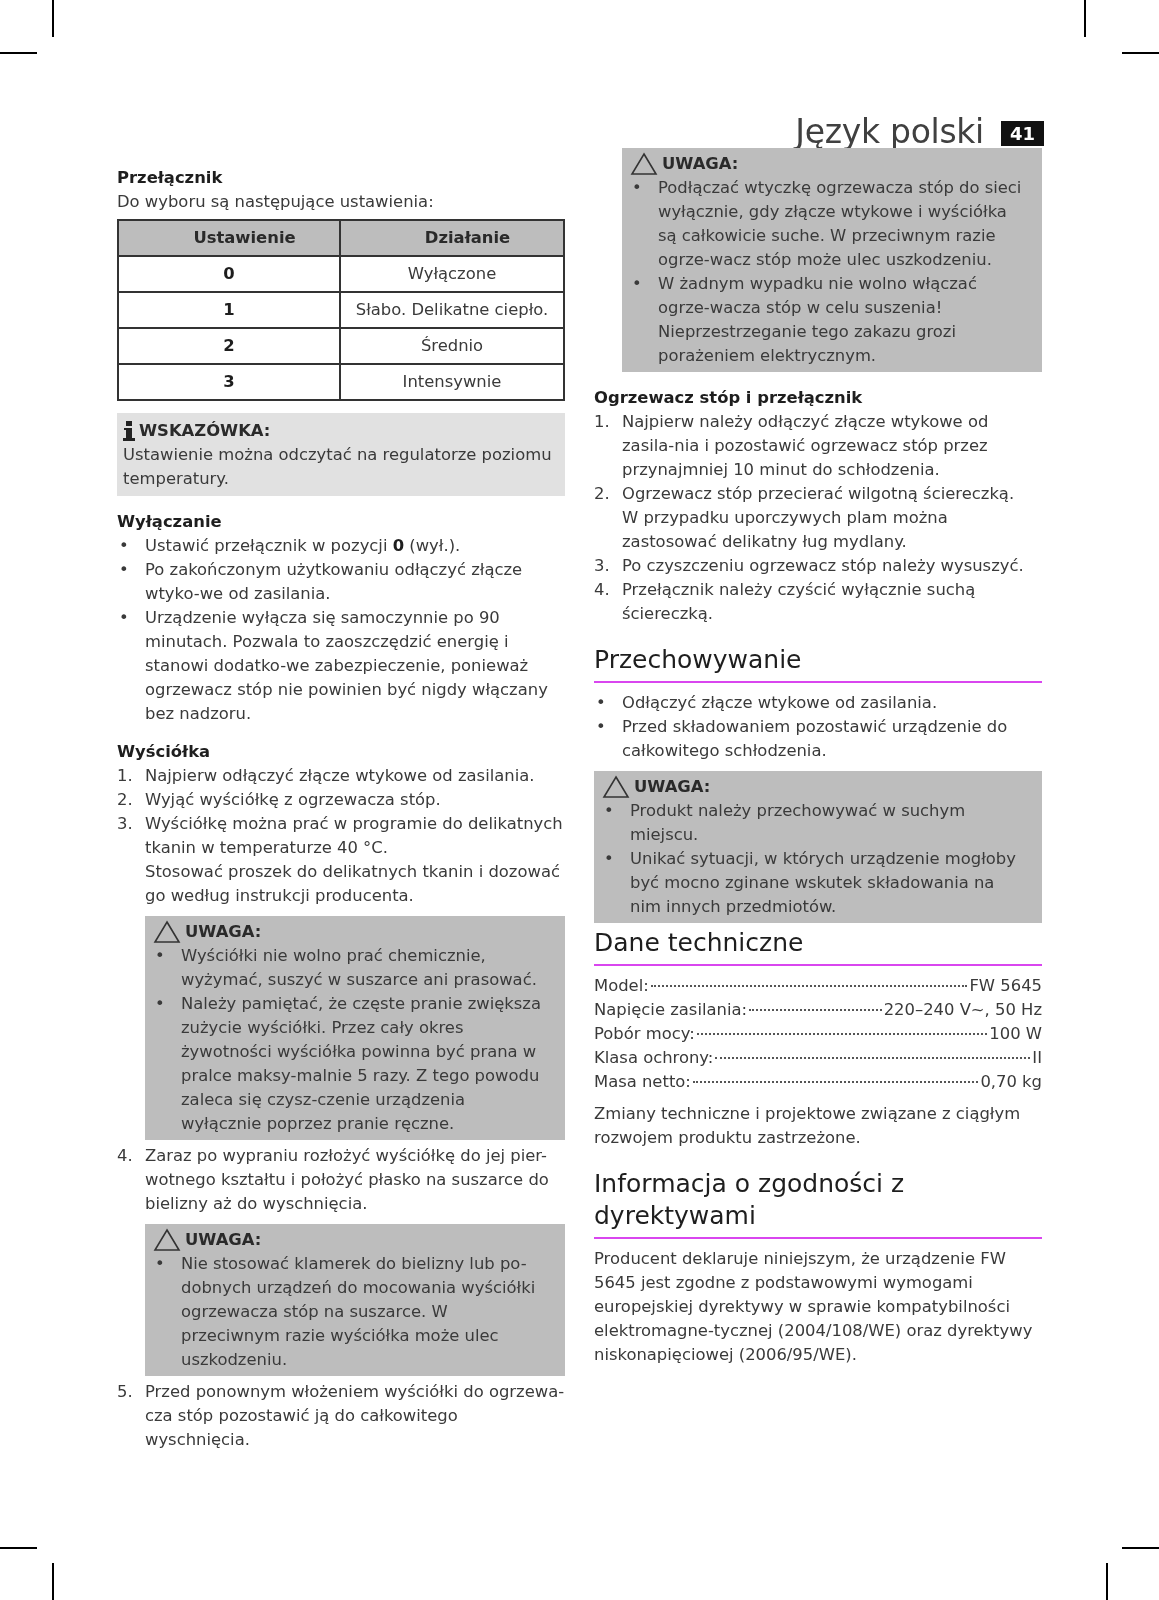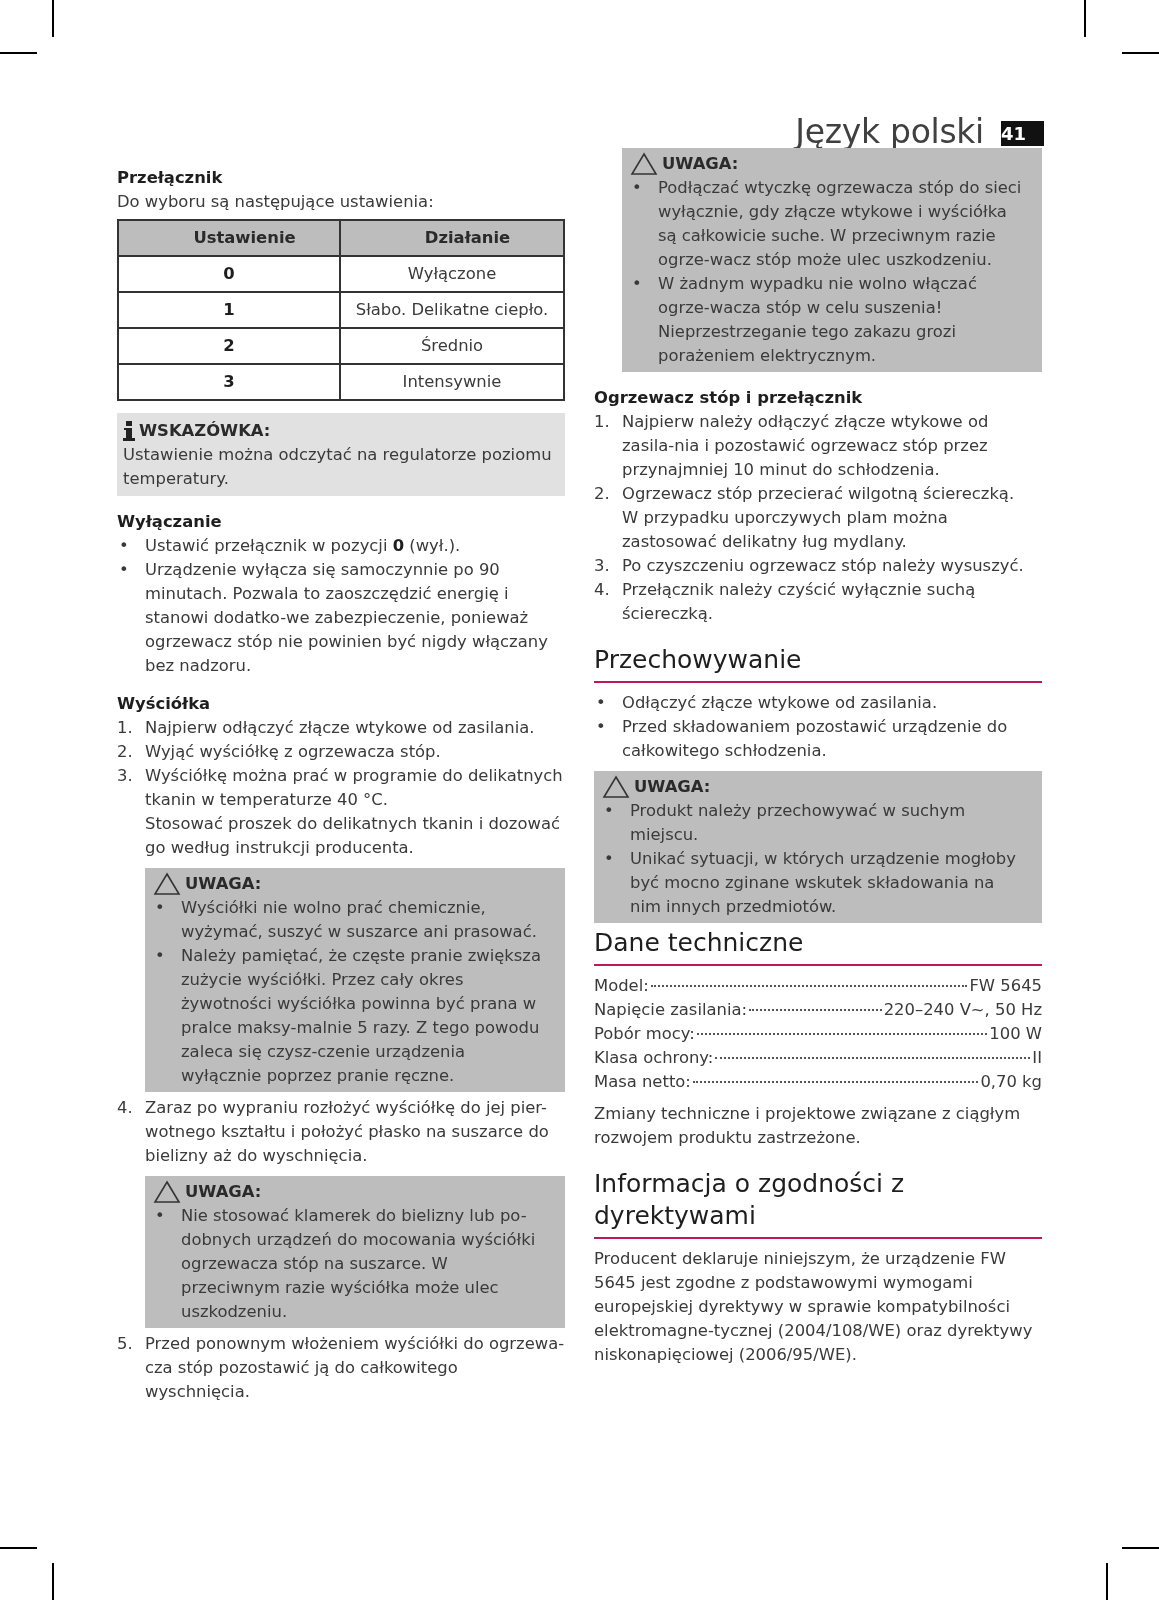--- a/index.html
+++ b/index.html
@@ -2,42 +2,42 @@
 <html><head>
 <meta charset="utf-8">
 <style>
   html, body { margin: 0; padding: 0; background: #ffffff; }
   body { width: 1159px; height: 1600px; position: relative; overflow: hidden;
          font-family: "DejaVu Sans", "Liberation Sans", sans-serif; color: #3a3a3a; }
   .crop { position: absolute; background: #000; }
   .page-header { position: absolute; right: 115px; top: 112px; display: flex; align-items: center; }
   .page-header .lang { font-size: 33px; color: #404040; font-weight: 500; letter-spacing: -0.3px; }
   .page-header .pnum { background: #111; color: #fff; font-size: 18px; font-weight: bold;
-                       width: 43px; height: 25px; line-height: 25px; margin-left: 17px; margin-top: 4px; }
+                       width: 43px; height: 25px; line-height: 25px; text-align: center; margin-left: 17px; margin-top: 4px; }
   .col { position: absolute; top: 166px; font-size: 16.4px; line-height: 24px; }
   .col-left { left: 117px; width: 448px; }
   .col-right { left: 594px; width: 448px; top: 148px; }
   .subhead { font-weight: bold; color: #1e1e1e; font-size: 16.4px; line-height: 24px; }
   p { margin: 0; }
   table.settings { border-collapse: collapse; width: 448px; margin-top: 5px; font-size: 16.4px; }
   table.settings th, table.settings td { border: 2px solid #333; height: 34px; text-align: center; padding: 0; }
   table.settings th { background: #bdbdbd; font-weight: bold; color: #2a2a2a; padding-left: 31px; }
   table.settings td.num { font-weight: bold; color: #1e1e1e; width: 220px; }
   .note-box { background: #e1e1e1; padding: 6px 8px 5px 6px; margin-top: 12px; }
   .warn-box { background: #bdbdbd; padding: 4px 20px 4px 8px; }
   .box-title { font-weight: bold; color: #2a2a2a; display: flex; align-items: center; }
   .box-title svg { margin-right: 4px; }
   ul.bul { list-style: none; margin: 0; padding: 0; }
   ul.bul li { position: relative; padding-left: 28px; }
   ul.bul li::before { content: "•"; position: absolute; left: 2px; top: 0; }
   ol.num { list-style: none; margin: 0; padding: 0; }
   ol.num li { position: relative; padding-left: 28px; }
   ol.num li .n { position: absolute; left: 0; top: 0; }
   .indent-box { margin-left: 28px; margin-top: 8px; margin-bottom: 4px; }
-  .section-title { font-size: 25px; font-weight: 500; color: #1e1e1e; border-bottom: 2px solid #be185d;
+  .section-title { font-size: 25px; font-weight: 500; color: #1e1e1e; border-bottom: 2px solid #d946ef;
                    padding-bottom: 5px; margin-top: 18px; margin-bottom: 8px; line-height: 32px; }
   .spec-row { display: flex; align-items: baseline; }
   .spec-row .dots { flex: 1; border-bottom: 2px dotted #555; margin: 0 2px; transform: translateY(-4px); }
   .gap { height: 14px; }
   .gap-s { height: 8px; }
 </style>
 </head>
 <body>
 
 <div class="crop" style="left:52px;top:0;width:2px;height:37px;"></div>
@@ -92,20 +92,21 @@
       </svg>
       <span>WSKAZÓWKA:</span>
     </div>
     <p>Ustawienie można odczytać na regulatorze poziomu temperatury.</p>
   </div>
 
   <div class="gap"></div>
   <div class="subhead">Wyłączanie</div>
   <ul class="bul">
     <li><span>Ustawić przełącznik w pozycji </span><b style="color:#1e1e1e">0</b><span> (wył.).</span></li>
+    <li>Po zakończonym użytkowaniu odłączyć złącze wtyko-we od zasilania.</li>
     <li>Urządzenie wyłącza się samoczynnie po 90 minutach. Pozwala to zaoszczędzić energię i stanowi dodatko-we zabezpieczenie, ponieważ ogrzewacz stóp nie powinien być nigdy włączany bez nadzoru.</li>
   </ul>
 
   <div class="gap"></div>
   <div class="subhead">Wyściółka</div>
   <ol class="num">
     <li><span class="n">1.</span><span>Najpierw odłączyć złącze wtykowe od zasilania.</span></li>
     <li><span class="n">2.</span><span>Wyjąć wyściółkę z ogrzewacza stóp.</span></li>
     <li><span class="n">3.</span><span>Wyściółkę można prać w programie do delikatnych tkanin w temperaturze 40 °C.</span><br><span>Stosować proszek do delikatnych tkanin i dozować go według instrukcji producenta.</span>
       <div class="warn-box indent-box" style="margin-left:0;">

